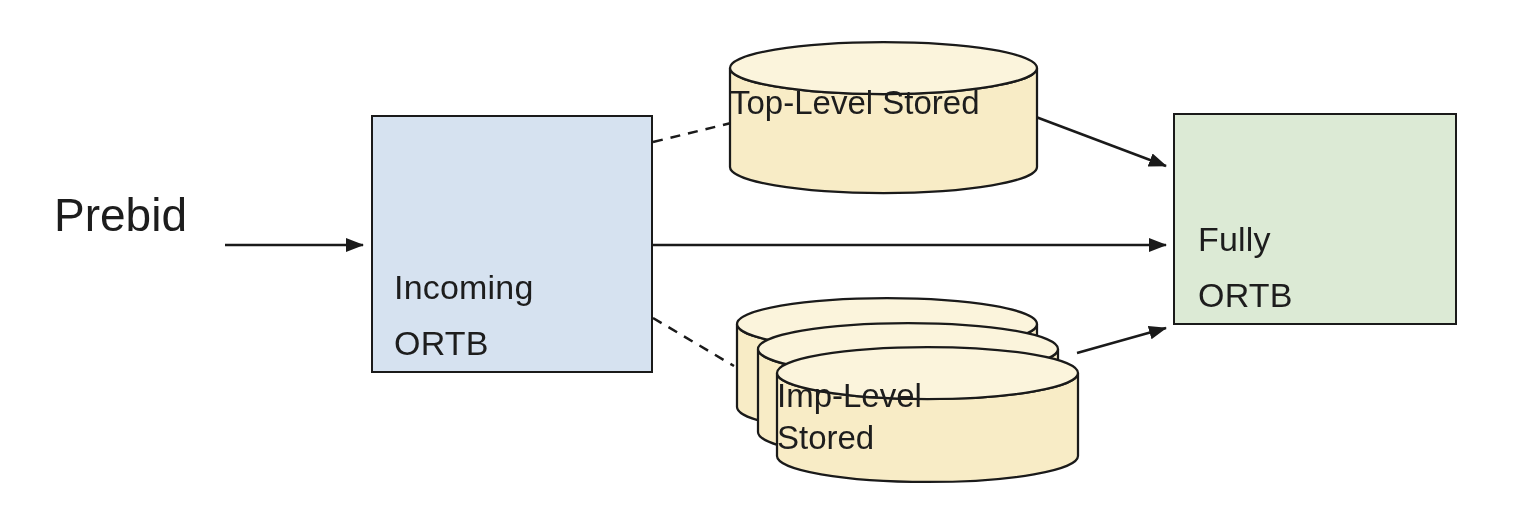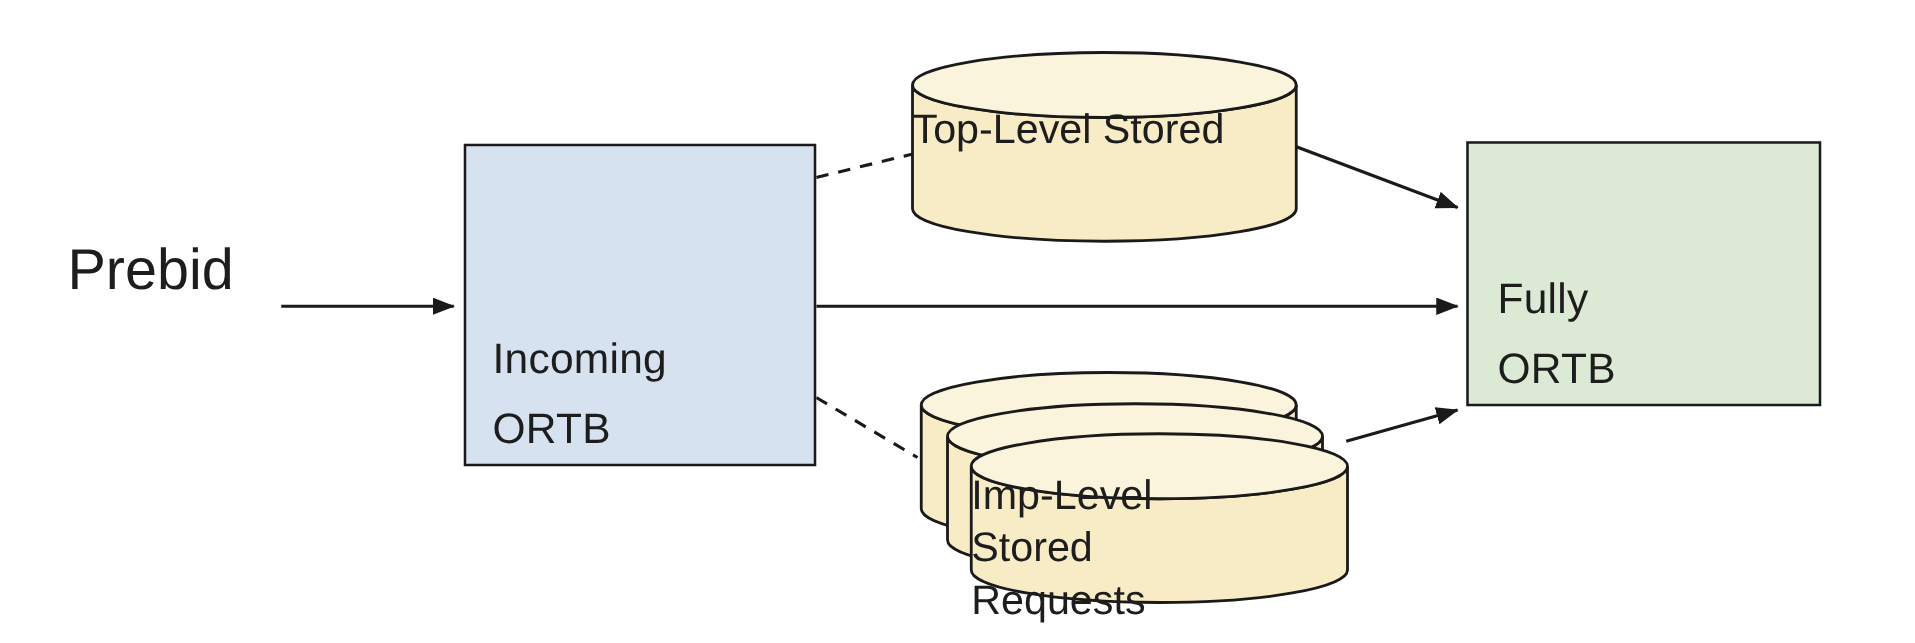--- a/index.html
+++ b/index.html
@@ -140,16 +140,15 @@
     <span class="line">Fully</span>
     <span class="line">ORTB</span>
   </div>
 
   <div class="cyl-label label-top-stored">
     <span class="line">Top-Level Stored</span>
   </div>
 
   <div class="cyl-label label-imp-stored">
     <span class="line">Imp-Level Stored</span>
-    <span class="line">Requests</span>
   </div>
 
 </div>
 
 </body></html>

